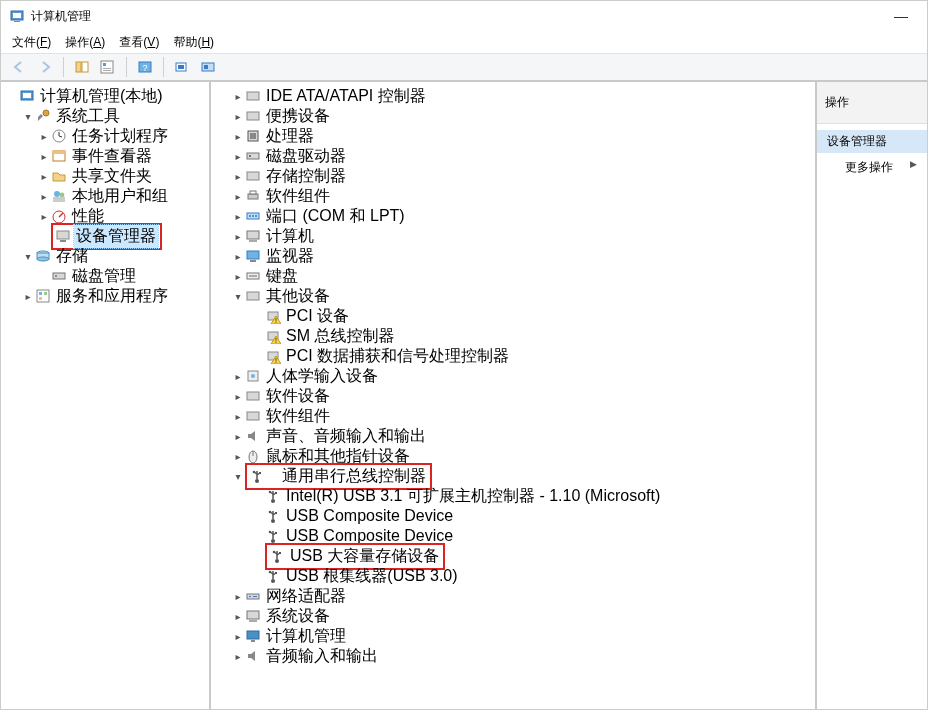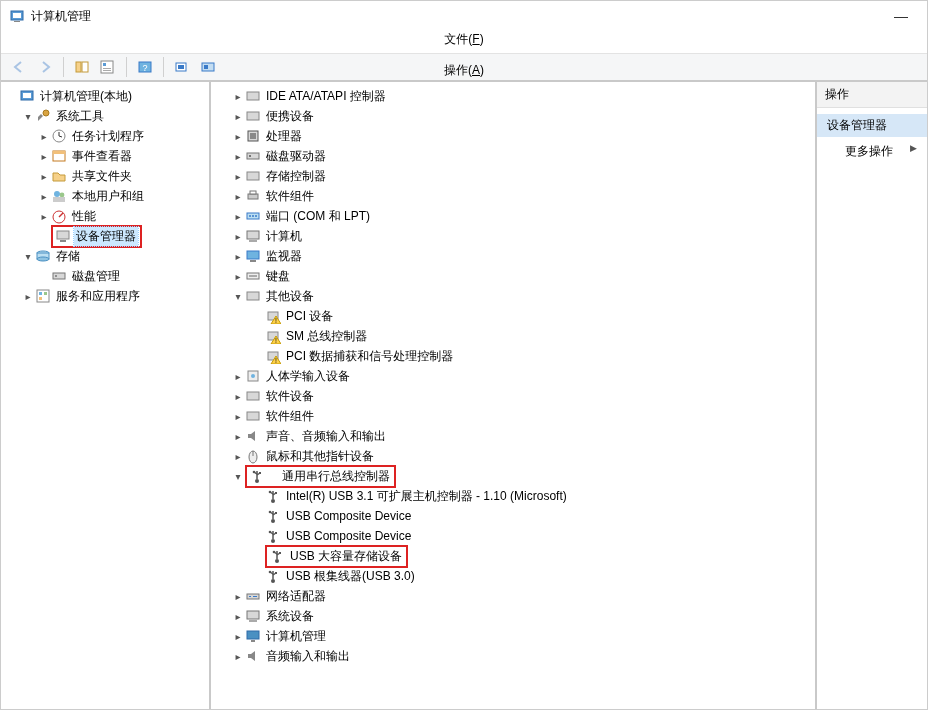--- a/index.html
+++ b/index.html
@@ -23,21 +23,20 @@
 .titlebar .icon { width: 16px; height: 16px; margin-right: 6px; display:inline-flex;align-items:center;justify-content:center;}
 .titlebar .title { flex: 1; font-size: 12px; }
 .titlebar .winbtn { width: 36px; text-align: center; font-size: 14px; color: #333; cursor: default;}
 .menubar {
   height: 22px;
   display: flex;
   align-items: center;
   gap: 14px;
   padding: 0 11px;
   background: #fff;
-  flex-direction: column;
 }
 .menubar .menuitem { font-size: 12px; cursor: default; }
 .menubar .menuitem u { text-decoration: underline; }
 .toolbar {
   height: 28px;
   display: flex;
   align-items: center;
   padding: 2px 6px;
   gap: 2px;
   background: #f5f6f7;
@@ -60,21 +59,21 @@
 .panel {
   overflow: auto;
   background: #fff;
   border-right: 2px solid #c9c9c9;
 }
 .panel.left { width: 210px; }
 .panel.center { flex: 1; }
 .panel.right { width: 110px; border-right: none; }
 .panel .hdr {
   background: #f3f3f3;
-  padding: 4px 8px;
+  padding: 12px 8px;
   font-size: 12px;
   border-bottom: 1px solid #e0e0e0;
 }
 .tree { padding: 4px 2px; }
 .row {
   display: flex; align-items: center;
   height: 20px;
   padding-right: 6px;
 }
 .chev {
@@ -82,21 +81,21 @@
   display: inline-flex; align-items: center; justify-content: center;
   color: #555;
   font-size: 10px;
   cursor: default;
 }
 .ic {
   width: 16px; height: 16px;
   display: inline-flex; align-items: center; justify-content: center;
   margin: 0 3px 0 0;
 }
-.lbl { font-size: 12px; padding: 1px 2px; }
+.lbl { font-size: 16px; padding: 1px 2px; }
 .sel .lbl { background: #cce8ff; outline: 1px dotted #99d1ff; }
 .redbox { border: 2px solid #d22; padding: 0 2px; }
 .indent0 { padding-left: 2px; }
 .indent1 { padding-left: 18px; }
 .indent2 { padding-left: 34px; }
 .indentC1 { padding-left: 18px; }
 .indentC2 { padding-left: 38px; }
 .actions { padding: 6px 0; }
 .actions .sel-item {
   background: #d6e7f7;

